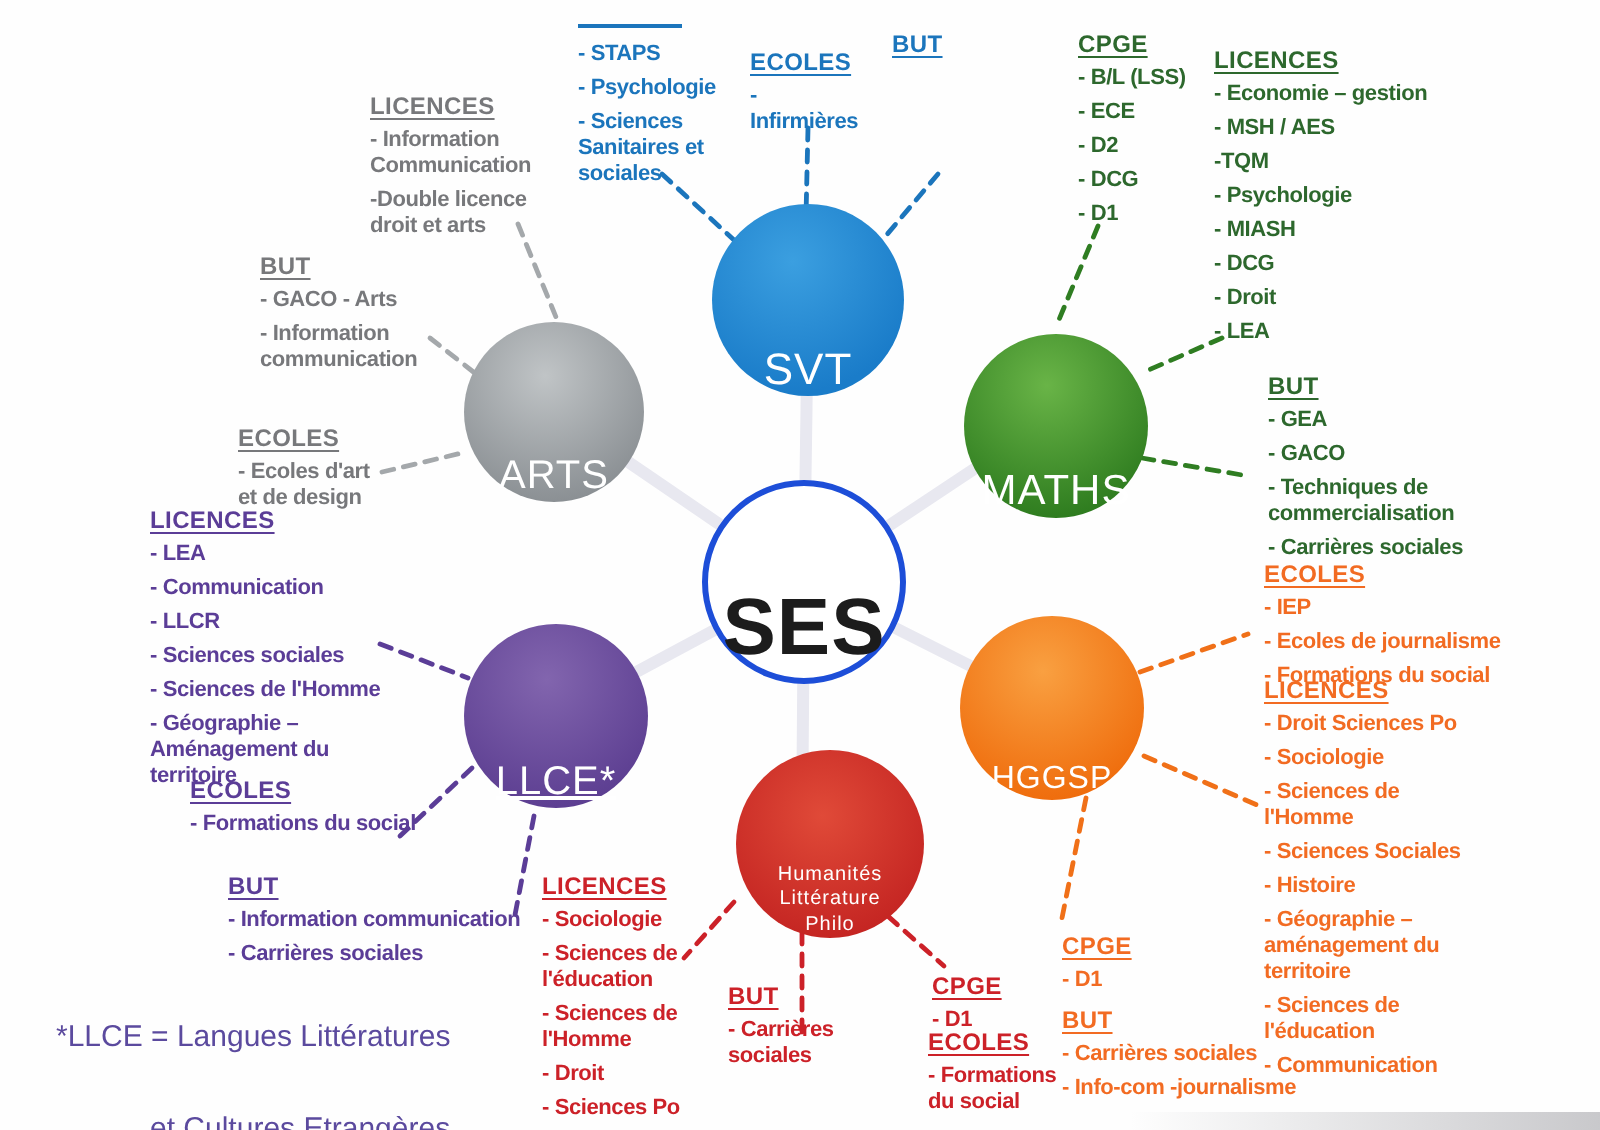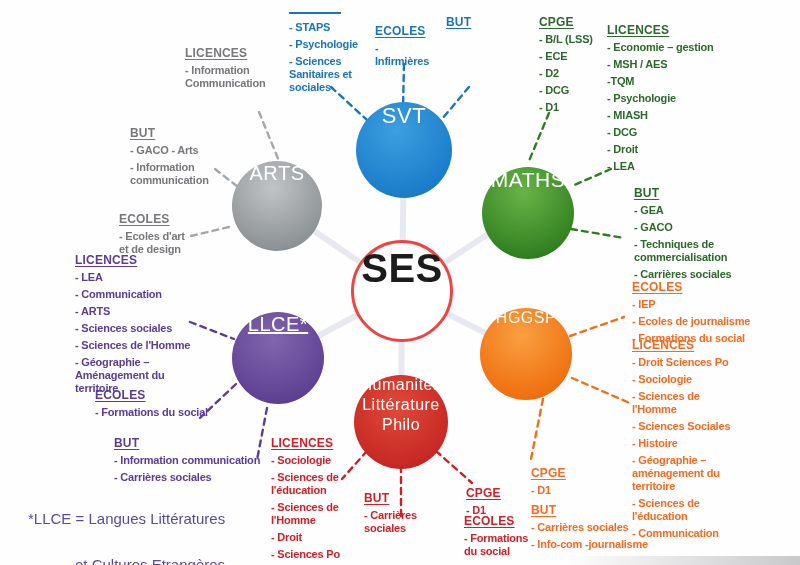--- a/index.html
+++ b/index.html
@@ -11,36 +11,36 @@
   svg.lines{position:absolute;left:0;top:0;width:800px;height:565px;}
   .spoke{stroke:#e8e8f0;stroke-width:6;stroke-linecap:round;}
   .dash{stroke-width:2.4;stroke-linecap:round;stroke-dasharray:6 5;fill:none;}
   .d-arts{stroke:#a4a8ab;}
   .d-svt{stroke:#1b75bc;}
   .d-maths{stroke:#2f7d22;}
   .d-hggsp{stroke:#f07018;}
   .d-hum{stroke:#cc2128;}
   .d-llce{stroke:#5b3d97;}
 
-  .circle{position:absolute;border-radius:50%;display:flex;align-items:flex-start;justify-content:center;
+  .circle{position:absolute;border-radius:50%;display:flex;align-items:flex-end;justify-content:center;
     color:#fff;text-align:center;}
   .circle .lbl{white-space:pre-line;line-height:1.25;letter-spacing:.5px;}
-  .c-ses{left:351px;top:240px;width:102px;height:102px;background:#ffffff;border:3px solid #ef4444;
+  .c-ses{left:351px;top:240px;width:102px;height:102px;background:#ffffff;border:3px solid #1d4ed8;
     box-sizing:border-box;color:#1c1c1c;font-size:40px;font-weight:bold;letter-spacing:1px;}
   .c-svt-circle{left:356px;top:102px;width:96px;height:96px;font-size:22px;
     background:radial-gradient(circle at 42% 30%, #3b9fe0, #1a7cc9 75%);}
   .c-arts-circle{left:232px;top:161px;width:90px;height:90px;font-size:20px;
     background:radial-gradient(circle at 45% 30%, #c0c4c6, #8a8f93 80%);}
   .c-maths-circle{left:482px;top:167px;width:92px;height:92px;font-size:21px;
     background:radial-gradient(circle at 45% 28%, #69b447, #2e7c1f 80%);}
   .c-llce-circle{left:232px;top:312px;width:92px;height:92px;font-size:20px;
     background:radial-gradient(circle at 45% 30%, #8265ae, #5c3e91 80%);text-decoration:underline;}
   .c-hggsp-circle{left:480px;top:308px;width:92px;height:92px;font-size:16px;
     background:radial-gradient(circle at 45% 30%, #f9a041, #ef6c0c 80%);}
-  .c-hum-circle{left:354px;top:375px;width:94px;height:94px;font-size:16px;
+  .c-hum-circle{left:368px;top:375px;width:94px;height:94px;font-size:10px;
     background:radial-gradient(circle at 46% 35%, #e04a38, #c32321 82%);}
 
   .grp{position:absolute;font-size:11px;font-weight:bold;line-height:1.18;}
   .grp .hd{display:inline-block;font-size:12px;text-decoration:underline;text-underline-offset:2px;
     margin-bottom:4px;letter-spacing:.2px;}
   .grp .it{white-space:pre-line;width:max-content;margin:0 0 4px 0;letter-spacing:-.2px;}
   .cutline{width:52px;height:2px;background:currentColor;margin-bottom:7px;}
   .c-arts{color:#77787b;}
   .c-svt{color:#1b75bc;}
   .c-maths{color:#2d682d;}
@@ -109,20 +109,22 @@
 <div class="circle c-hum-circle">
   <span class="lbl">Humanités
 Littérature
 Philo</span>
 </div>
 
 <div class="grp c-arts" style="left:185px;top:46px">
   <div class="hd">LICENCES</div>
   <div class="it">- Information
 Communication</div>
+  <div class="it">-Double licence
+droit et arts</div>
 </div>
 <div class="grp c-arts" style="left:130px;top:126px">
   <div class="hd">BUT</div>
   <div class="it">- GACO - Arts</div>
   <div class="it">- Information
 communication</div>
 </div>
 <div class="grp c-arts" style="left:119px;top:212px">
   <div class="hd">ECOLES</div>
   <div class="it">- Ecoles d'art
@@ -228,21 +230,21 @@
 <div class="grp c-hum" style="left:464px;top:514px">
   <div class="hd">ECOLES</div>
   <div class="it">- Formations
 du social</div>
 </div>
 
 <div class="grp c-llce" style="left:75px;top:253px">
   <div class="hd">LICENCES</div>
   <div class="it">- LEA</div>
   <div class="it">- Communication</div>
-  <div class="it">- ARTS</div>
+  <div class="it">- LLCR</div>
   <div class="it">- Sciences sociales</div>
   <div class="it">- Sciences de l'Homme</div>
   <div class="it">- Géographie –
 Aménagement du
 territoire</div>
 </div>
 <div class="grp c-llce" style="left:95px;top:388px">
   <div class="hd">ECOLES</div>
   <div class="it">- Formations du social</div>
 </div>

